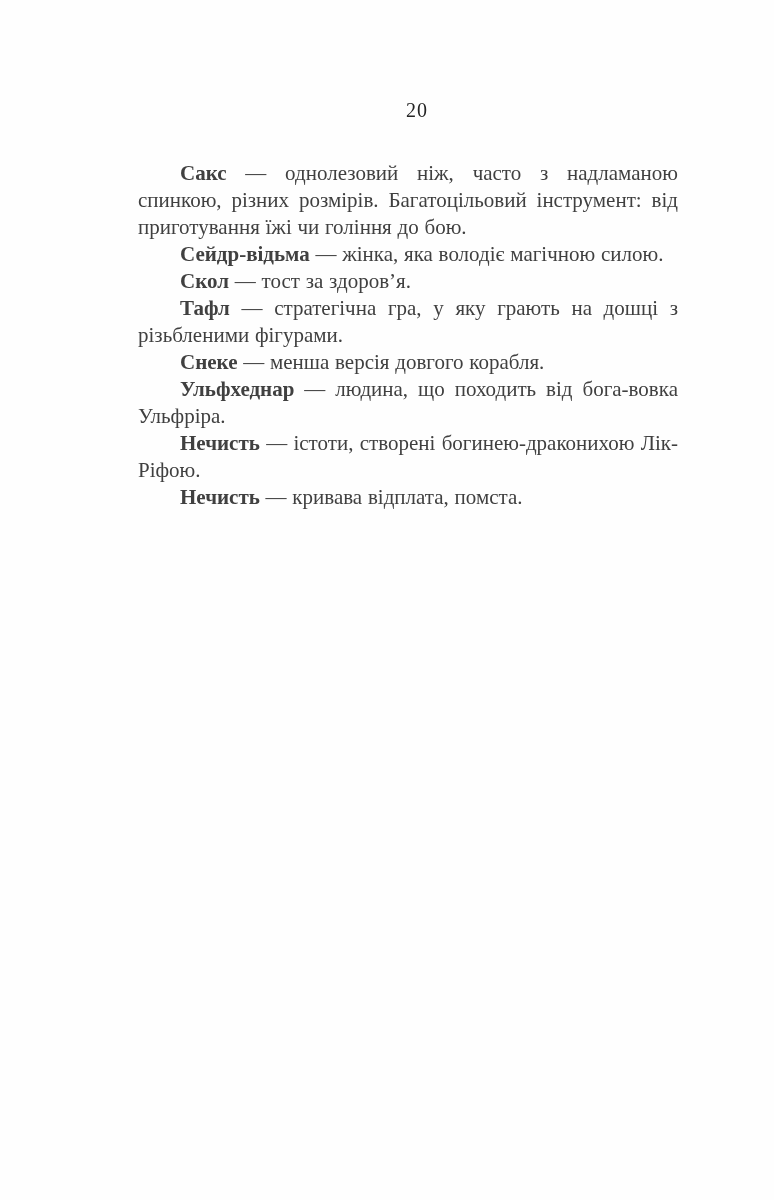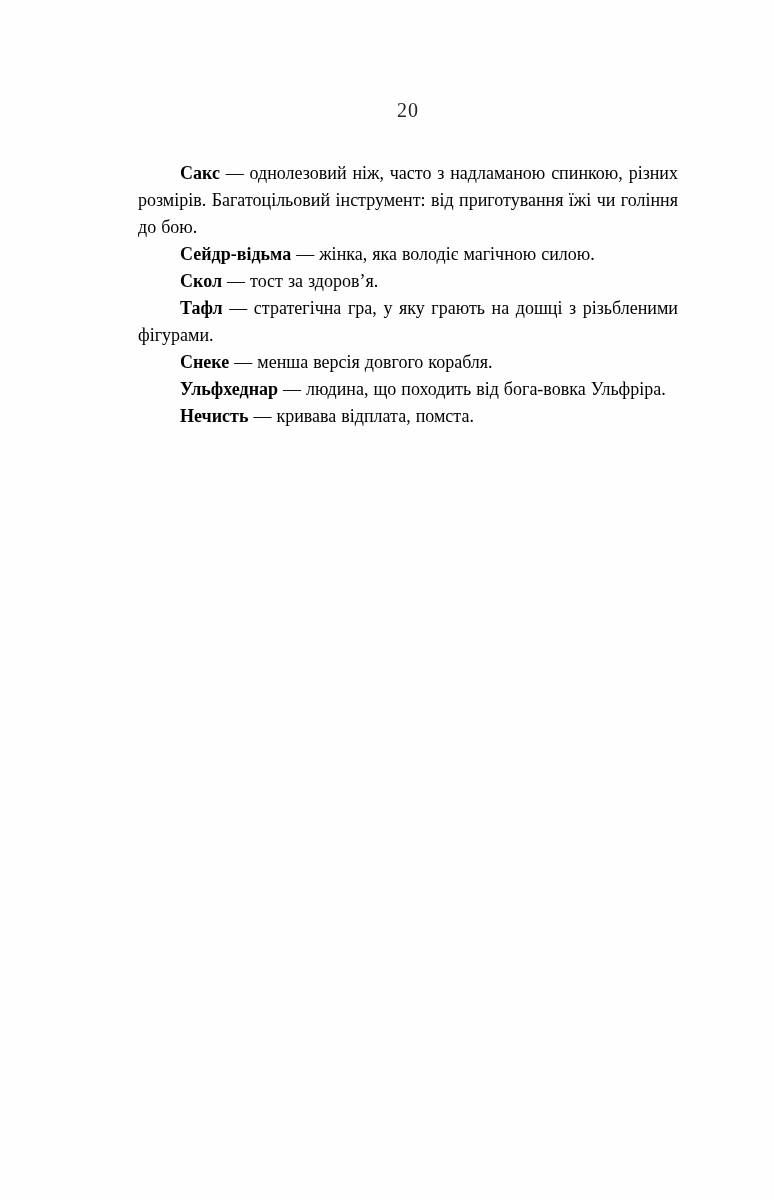--- a/index.html
+++ b/index.html
@@ -12,37 +12,37 @@
     width: 774px;
     height: 1200px;
     background: #fefefe;
     color: #1f1f1f;
     font-family: "Liberation Serif", "DejaVu Serif", serif;
     overflow: hidden;
   }
   .folio {
     position: absolute;
     top: 99px;
-    left: 138px;
+    left: 147px;
     width: 540px;
     text-align: center;
     font-size: 20px;
     line-height: 22px;
     letter-spacing: 1px;
     color: #242424;
   }
   .content {
     position: absolute;
     top: 160px;
     left: 138px;
     width: 540px;
-    font-size: 18px;
+    font-size: 21px;
     line-height: 27px;
     text-align: justify;
-    color: #000000;
+    color: #404040;
   }
   .entry {
     margin: 0;
     padding: 0;
     text-indent: 42px;
     word-spacing: 0.5px;
   }
   .entry .term {
     font-weight: bold;
   }
@@ -63,19 +63,20 @@
 
 
     <p class="entry"><span class="term">Скол</span><span class="sep"> — </span><span class="def">тост за здоров’я.</span></p>
 
     <p class="entry"><span class="term">Тафл</span><span class="sep"> — </span><span class="def">стратегічна гра, у яку грають на дошці з різьбленими фігурами.</span></p>
 
     <p class="entry"><span class="term">Снеке</span><span class="sep"> — </span><span class="def">менша версія довгого корабля.</span></p>
 
     <p class="entry"><span class="term">Ульфхеднар</span><span class="sep"> — </span><span class="def">людина, що походить від бога-вовка Ульфріра.</span></p>
 
+    <p class="entry"><span class="term">Нечисть</span><span class="sep"> — </span><span class="def">істоти, створені богинею-драконихою Лік-Ріфою.</span></p>
 
     <p class="entry"><span class="term">Нечисть</span><span class="sep"> — </span><span class="def">кривава відплата, помста.</span></p>
 
 
 
   </div>
 </div>
 
 </body></html>

